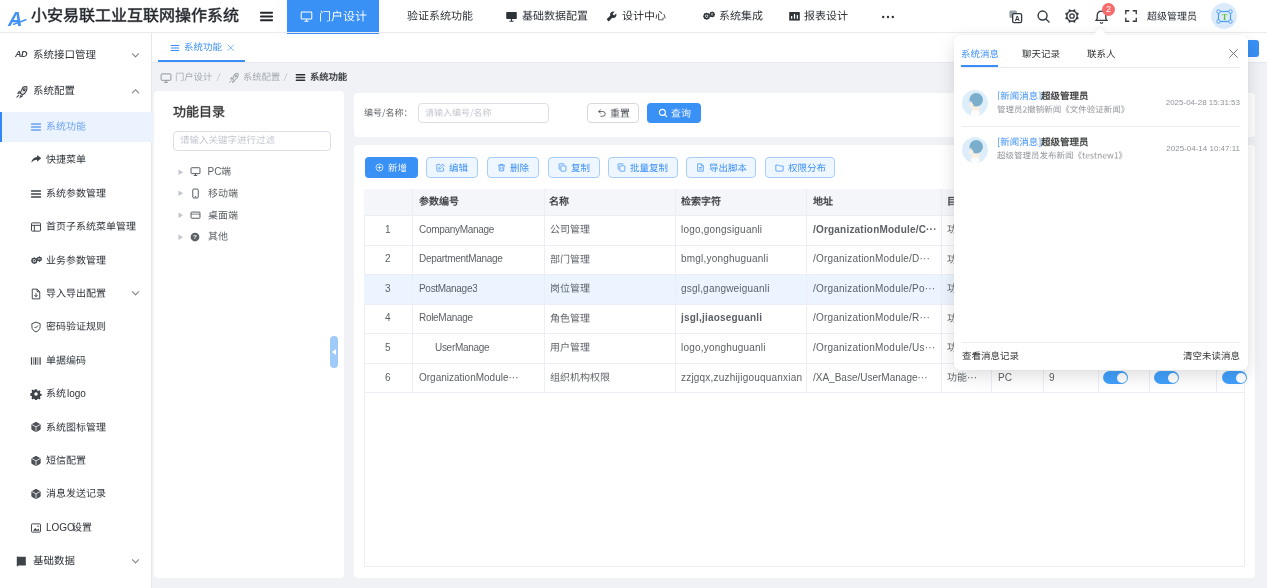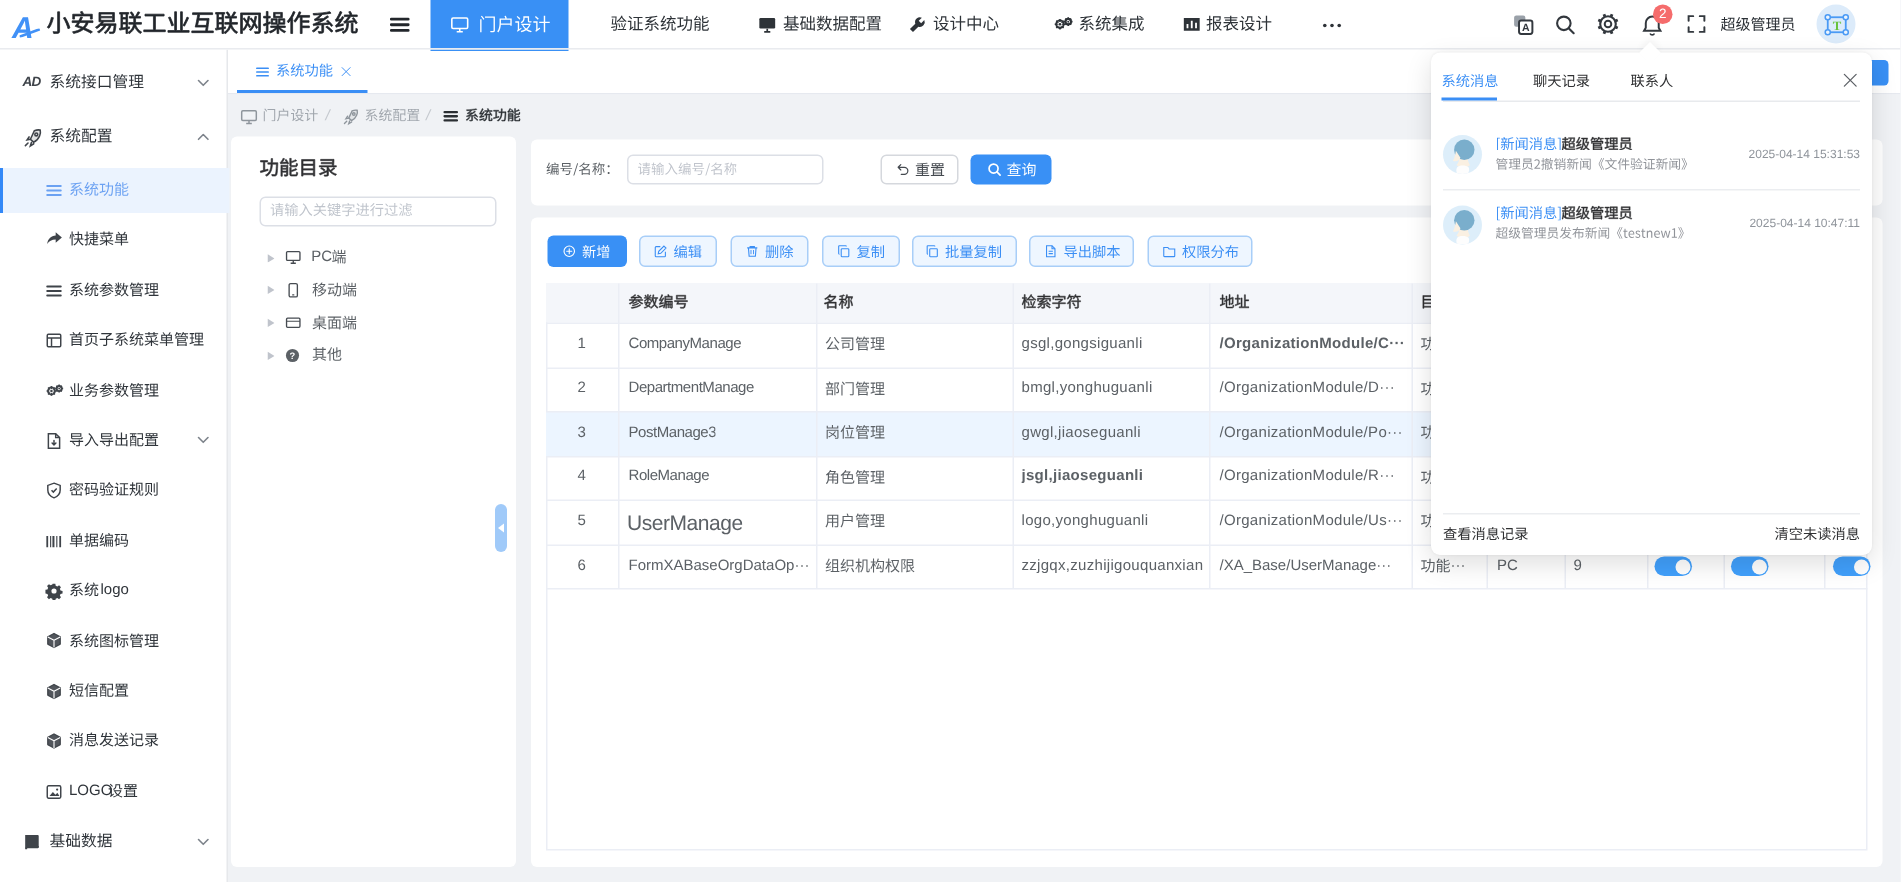--- a/index.html
+++ b/index.html
@@ -941,21 +941,21 @@
 <div style="position:absolute;left:385px;top:219.775px;height:20px;line-height:20px;font-size:10px;font-weight:normal;color:#5c6166;white-space:nowrap;">1</div>
 <div style="position:absolute;left:419px;top:219.775px;height:20px;line-height:20px;font-size:10px;font-weight:normal;color:#5c6166;white-space:nowrap;max-width:122px;overflow:hidden;letter-spacing:-0.3px;">CompanyManage</div>
 <div style="position:absolute;left:550px;top:224.0px;height:10px;line-height:0;"><svg class="z" style="color:#5c6166;" width="40.0" height="10" viewBox="0 -880 4000 1000">
       <g transform="scale(1,-1)">
         <use href="#g516c" x="0"></use>
         <use href="#g53f8" x="1000"></use>
         <use href="#g7ba1" x="2000"></use>
         <use href="#g7406" x="3000"></use>
       </g>
     </svg></div>
-<div style="position:absolute;left:681px;top:219.775px;height:20px;line-height:20px;font-size:10px;font-weight:normal;color:#5c6166;white-space:nowrap;max-width:125px;overflow:hidden;letter-spacing:0.2px;">gsgl,gongsiguanli</div>
+<div style="position:absolute;left:681px;top:219.775px;height:20px;line-height:20px;font-size:10px;font-weight:normal;color:#5c6166;white-space:nowrap;max-width:125px;overflow:hidden;letter-spacing:0.2px;">logo,gongsiguanli</div>
 <div style="position:absolute;left:813px;top:219.775px;height:20px;line-height:20px;font-size:10px;font-weight:bold;color:#5c6166;white-space:nowrap;max-width:129px;overflow:hidden;letter-spacing:0.2px;">/OrganizationModule/C···</div>
 <div style="position:absolute;left:947px;top:224.0px;height:10px;line-height:0;"><svg class="z" style="color:#5c6166;" width="20.0" height="10" viewBox="0 -880 2000 1000">
       <g transform="scale(1,-1)">
         <use href="#g529f" x="0"></use>
         <use href="#g80fd" x="1000"></use>
       </g>
     </svg></div>
 <div style="position:absolute;left:967px;top:219.775px;height:20px;line-height:20px;font-size:10px;font-weight:normal;color:#5c6166;white-space:nowrap;">···</div>
 <div style="position:absolute;left:998px;top:219.775px;height:20px;line-height:20px;font-size:10px;font-weight:normal;color:#5c6166;white-space:nowrap;">PC</div>
 <div style="position:absolute;left:1049px;top:219.775px;height:20px;line-height:20px;font-size:10px;font-weight:normal;color:#5c6166;white-space:nowrap;">9</div>
@@ -995,21 +995,21 @@
 <div style="position:absolute;left:385px;top:278.875px;height:20px;line-height:20px;font-size:10px;font-weight:normal;color:#5c6166;white-space:nowrap;">3</div>
 <div style="position:absolute;left:419px;top:278.875px;height:20px;line-height:20px;font-size:10px;font-weight:normal;color:#5c6166;white-space:nowrap;max-width:122px;overflow:hidden;letter-spacing:-0.3px;">PostManage3</div>
 <div style="position:absolute;left:550px;top:283.1px;height:10px;line-height:0;"><svg class="z" style="color:#5c6166;" width="40.0" height="10" viewBox="0 -880 4000 1000">
       <g transform="scale(1,-1)">
         <use href="#g5c97" x="0"></use>
         <use href="#g4f4d" x="1000"></use>
         <use href="#g7ba1" x="2000"></use>
         <use href="#g7406" x="3000"></use>
       </g>
     </svg></div>
-<div style="position:absolute;left:681px;top:278.875px;height:20px;line-height:20px;font-size:10px;font-weight:normal;color:#5c6166;white-space:nowrap;max-width:125px;overflow:hidden;letter-spacing:0.2px;">gwgl,jiaoseguanli</div>
+<div style="position:absolute;left:681px;top:278.875px;height:20px;line-height:20px;font-size:10px;font-weight:normal;color:#5c6166;white-space:nowrap;max-width:125px;overflow:hidden;letter-spacing:0.2px;">gsgl,gangweiguanli</div>
 <div style="position:absolute;left:813px;top:278.875px;height:20px;line-height:20px;font-size:10px;font-weight:normal;color:#5c6166;white-space:nowrap;max-width:129px;overflow:hidden;letter-spacing:0.2px;">/OrganizationModule/Po···</div>
 <div style="position:absolute;left:947px;top:283.1px;height:10px;line-height:0;"><svg class="z" style="color:#5c6166;" width="20.0" height="10" viewBox="0 -880 2000 1000">
       <g transform="scale(1,-1)">
         <use href="#g529f" x="0"></use>
         <use href="#g80fd" x="1000"></use>
       </g>
     </svg></div>
 <div style="position:absolute;left:967px;top:278.875px;height:20px;line-height:20px;font-size:10px;font-weight:normal;color:#5c6166;white-space:nowrap;">···</div>
 <div style="position:absolute;left:998px;top:278.875px;height:20px;line-height:20px;font-size:10px;font-weight:normal;color:#5c6166;white-space:nowrap;">PC</div>
 <div style="position:absolute;left:1049px;top:278.875px;height:20px;line-height:20px;font-size:10px;font-weight:normal;color:#5c6166;white-space:nowrap;">9</div>
@@ -1040,21 +1040,21 @@
 <div style="position:absolute;left:967px;top:308.42499999999995px;height:20px;line-height:20px;font-size:10px;font-weight:normal;color:#5c6166;white-space:nowrap;">···</div>
 <div style="position:absolute;left:998px;top:308.42499999999995px;height:20px;line-height:20px;font-size:10px;font-weight:normal;color:#5c6166;white-space:nowrap;">PC</div>
 <div style="position:absolute;left:1049px;top:308.42499999999995px;height:20px;line-height:20px;font-size:10px;font-weight:normal;color:#5c6166;white-space:nowrap;">9</div>
 <div style="position:absolute;left:1102.5px;top:311.67499999999995px;width:25px;height:13.5px;border-radius:7px;background:#41a0fc;"></div>
 <div style="position:absolute;left:1116.5px;top:313.42499999999995px;width:10px;height:10px;border-radius:50%;background:#fff;"></div>
 <div style="position:absolute;left:1153.5px;top:311.67499999999995px;width:25px;height:13.5px;border-radius:7px;background:#41a0fc;"></div>
 <div style="position:absolute;left:1167.5px;top:313.42499999999995px;width:10px;height:10px;border-radius:50%;background:#fff;"></div>
 <div style="position:absolute;left:1221.5px;top:311.67499999999995px;width:25px;height:13.5px;border-radius:7px;background:#41a0fc;"></div>
 <div style="position:absolute;left:1235.5px;top:313.42499999999995px;width:10px;height:10px;border-radius:50%;background:#fff;"></div>
 <div style="position:absolute;left:385px;top:337.97499999999997px;height:20px;line-height:20px;font-size:10px;font-weight:normal;color:#5c6166;white-space:nowrap;">5</div>
-<div style="position:absolute;left:418px;top:337.97499999999997px;height:20px;line-height:20px;font-size:14px;font-weight:normal;color:#5c6166;white-space:nowrap;max-width:122px;overflow:hidden;letter-spacing:-0.3px;">UserManage</div>
+<div style="position:absolute;left:435px;top:337.97499999999997px;height:20px;line-height:20px;font-size:10px;font-weight:normal;color:#5c6166;white-space:nowrap;max-width:122px;overflow:hidden;letter-spacing:-0.3px;">UserManage</div>
 <div style="position:absolute;left:550px;top:342.2px;height:10px;line-height:0;"><svg class="z" style="color:#5c6166;" width="40.0" height="10" viewBox="0 -880 4000 1000">
       <g transform="scale(1,-1)">
         <use href="#g7528" x="0"></use>
         <use href="#g6237" x="1000"></use>
         <use href="#g7ba1" x="2000"></use>
         <use href="#g7406" x="3000"></use>
       </g>
     </svg></div>
 <div style="position:absolute;left:681px;top:337.97499999999997px;height:20px;line-height:20px;font-size:10px;font-weight:normal;color:#5c6166;white-space:nowrap;max-width:125px;overflow:hidden;letter-spacing:0.2px;">logo,yonghuguanli</div>
 <div style="position:absolute;left:813px;top:337.97499999999997px;height:20px;line-height:20px;font-size:10px;font-weight:normal;color:#5c6166;white-space:nowrap;max-width:129px;overflow:hidden;letter-spacing:0.2px;">/OrganizationModule/Us···</div>
@@ -1067,21 +1067,21 @@
 <div style="position:absolute;left:967px;top:337.97499999999997px;height:20px;line-height:20px;font-size:10px;font-weight:normal;color:#5c6166;white-space:nowrap;">···</div>
 <div style="position:absolute;left:998px;top:337.97499999999997px;height:20px;line-height:20px;font-size:10px;font-weight:normal;color:#5c6166;white-space:nowrap;">PC</div>
 <div style="position:absolute;left:1049px;top:337.97499999999997px;height:20px;line-height:20px;font-size:10px;font-weight:normal;color:#5c6166;white-space:nowrap;">9</div>
 <div style="position:absolute;left:1102.5px;top:341.22499999999997px;width:25px;height:13.5px;border-radius:7px;background:#41a0fc;"></div>
 <div style="position:absolute;left:1116.5px;top:342.97499999999997px;width:10px;height:10px;border-radius:50%;background:#fff;"></div>
 <div style="position:absolute;left:1153.5px;top:341.22499999999997px;width:25px;height:13.5px;border-radius:7px;background:#41a0fc;"></div>
 <div style="position:absolute;left:1167.5px;top:342.97499999999997px;width:10px;height:10px;border-radius:50%;background:#fff;"></div>
 <div style="position:absolute;left:1221.5px;top:341.22499999999997px;width:25px;height:13.5px;border-radius:7px;background:#41a0fc;"></div>
 <div style="position:absolute;left:1235.5px;top:342.97499999999997px;width:10px;height:10px;border-radius:50%;background:#fff;"></div>
 <div style="position:absolute;left:385px;top:367.525px;height:20px;line-height:20px;font-size:10px;font-weight:normal;color:#5c6166;white-space:nowrap;">6</div>
-<div style="position:absolute;left:419px;top:367.525px;height:20px;line-height:20px;font-size:10px;font-weight:normal;color:#5c6166;white-space:nowrap;max-width:122px;overflow:hidden;">FormXABaseOrgDataOp···</div>
+<div style="position:absolute;left:419px;top:367.525px;height:20px;line-height:20px;font-size:10px;font-weight:normal;color:#5c6166;white-space:nowrap;max-width:122px;overflow:hidden;">OrganizationModule···</div>
 <div style="position:absolute;left:550px;top:371.7px;height:10px;line-height:0;"><svg class="z" style="color:#5c6166;" width="60.0" height="10" viewBox="0 -880 6000 1000">
       <g transform="scale(1,-1)">
         <use href="#g7ec4" x="0"></use>
         <use href="#g7ec7" x="1000"></use>
         <use href="#g673a" x="2000"></use>
         <use href="#g6784" x="3000"></use>
         <use href="#g6743" x="4000"></use>
         <use href="#g9650" x="5000"></use>
       </g>
     </svg></div>
@@ -1171,21 +1171,21 @@
           <use href="#g300a" x="7555"></use>
           <use href="#g6587" x="8555"></use>
           <use href="#g4ef6" x="9555"></use>
           <use href="#g9a8c" x="10555"></use>
           <use href="#g8bc1" x="11555"></use>
           <use href="#g65b0" x="12555"></use>
           <use href="#g95fb" x="13555"></use>
           <use href="#g300b" x="14555"></use>
         </g>
       </svg></div>
-    <div style="position:absolute;right:27px;top:92.5px;height:20px;line-height:20px;font-size:8px;font-weight:normal;color:#8f949b;white-space:nowrap;">2025-04-14 15:31:53</div>
+    <div style="position:absolute;right:27px;top:92.5px;height:20px;line-height:20px;font-size:8px;font-weight:normal;color:#8f949b;white-space:nowrap;">2025-04-28 15:31:53</div>
     <div style="position:absolute;left:962px;top:125.5px;width:278px;height:1px;background:#ebedf0;"></div>
     <div style="position:absolute;left:962px;top:136.5px;width:26px;height:26px;border-radius:50%;background:#ddeefa;overflow:hidden;"><svg width="26" height="26" viewBox="0 0 26 26">
         <path d="M11.5 10.5c0 5-1 8-2.5 9.5 1.5 2 7.5 2 9 0-1.5-2-2-6-1.5-9z" fill="#faf0e2"></path>
         <circle cx="14.2" cy="9.8" r="6.8" fill="#7aaecc"></circle>
         <path d="M8.6 10.5c-.6 3.8-1.2 5.4-2 6.6 2.2 1 4.4-.2 5-2z" fill="#faf0e2"></path>
         <path d="M9.5 21.5c1-1.5 6-1.5 7.5 0 .8 1 .5 3-.5 4.5h-7c-.8-1.5-.8-3.5 0-4.5z" fill="#fdfdfd"></path>
       </svg></div>
     <div style="position:absolute;left:997px;top:137.2px;height:9.5px;line-height:0;"><svg class="z" style="color:#3a8ef5;" width="44.42" height="9.5" viewBox="0 -880 4676 1000">
         <g transform="scale(1,-1)">
           <use href="#g5b" x="0"></use>

